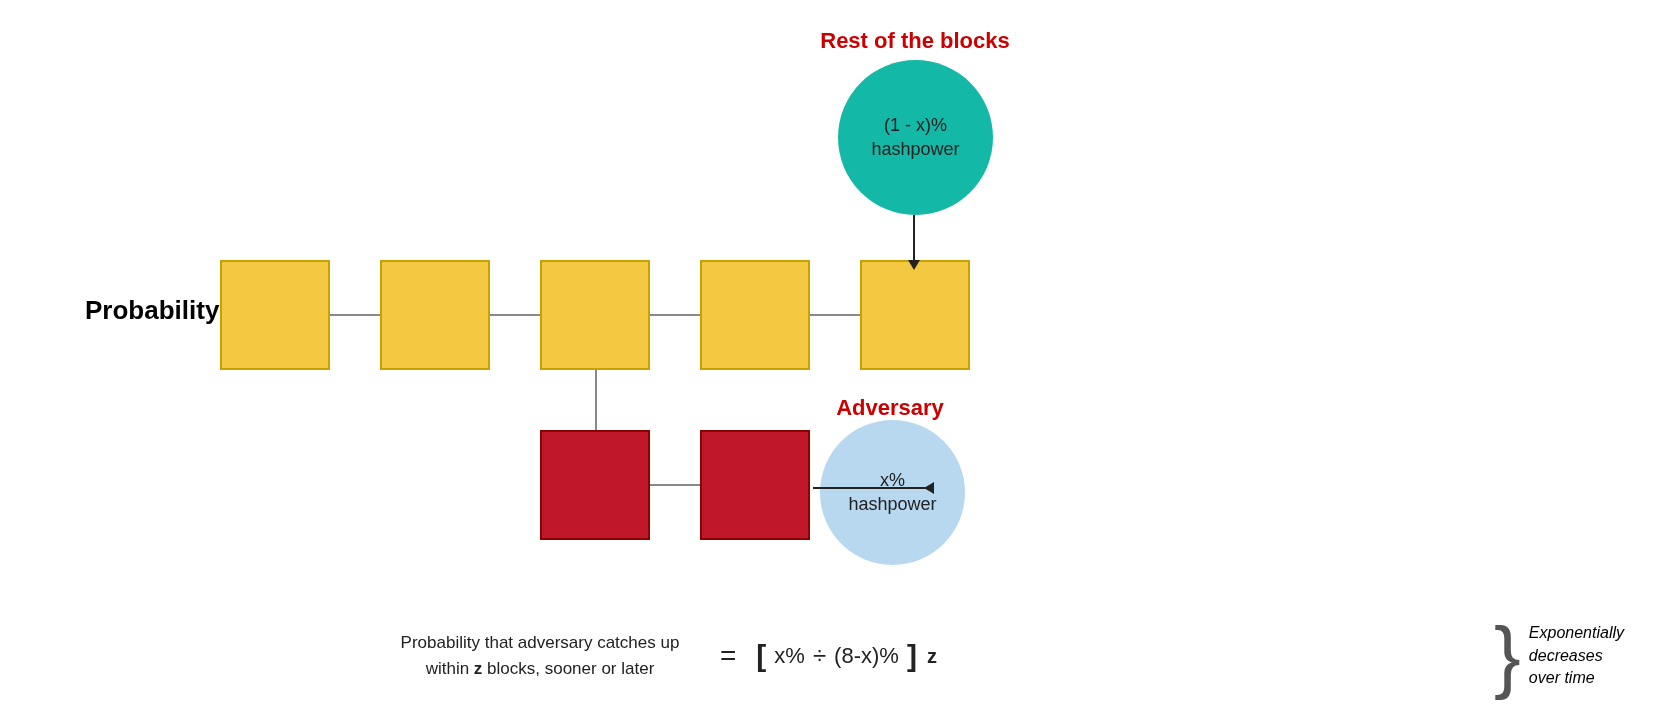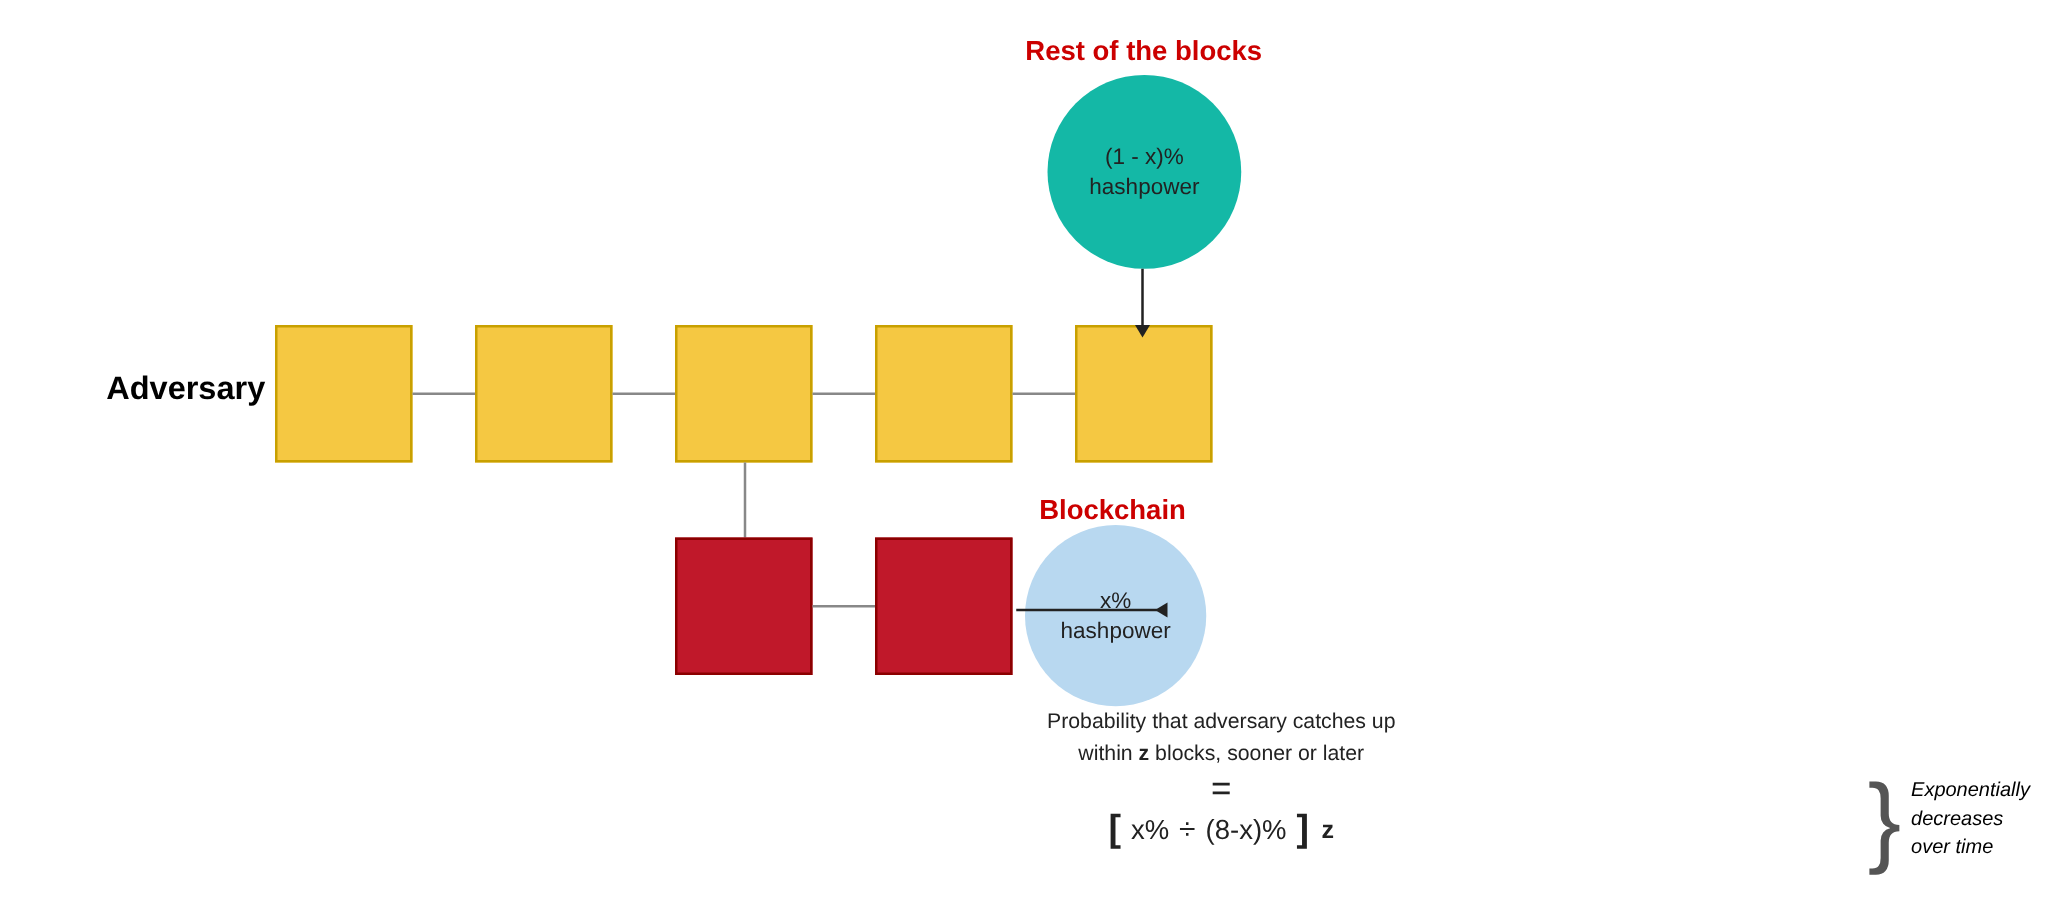--- a/index.html
+++ b/index.html
@@ -185,21 +185,20 @@
 
     
     .formula-area {
       position: absolute;
       bottom: 45px;
       left: 380px;
       right: 80px;
       display: flex;
       align-items: center;
       gap: 0;
-      flex-direction: column;
     }
 
     .formula-text {
       font-size: 17px;
       color: #222;
       text-align: center;
       line-height: 1.5;
       width: 320px;
     }
 
@@ -256,21 +255,21 @@
       line-height: 1.4;
       text-align: left;
       max-width: 140px;
     }
   </style>
 </head>
 <body>
 
 <div class="diagram-container">
 
-  <div class="blockchain-label">Adversary</div>
+  <div class="blockchain-label">Probability</div>
 
   <div class="block block-1"></div>
   <div class="block block-2"></div>
   <div class="block block-3"></div>
   <div class="block block-4"></div>
   <div class="block block-5"></div>
 
   <div class="connector-h conn-1"></div>
   <div class="connector-h conn-2"></div>
   <div class="connector-h conn-3"></div>
@@ -290,21 +289,21 @@
   <div class="circle-adversary">
     <span>x%<br>hashpower</span>
   </div>
 
   <div class="arrow-network"></div>
 
   <div class="arrow-adversary"></div>
 
   <div class="label-network">Rest of the blocks</div>
 
-  <div class="label-adversary">Blockchain</div>
+  <div class="label-adversary">Adversary</div>
 
   <div class="formula-area">
     <div class="formula-text">
       <span>Probability that adversary catches up</span><br>
       within <strong>z</strong> blocks, sooner or later
     </div>
     <div class="formula-equals">=</div>
     <div class="formula-expr">
       <span class="formula-bracket">[</span>
       <span style="font-size:22px;">x%</span>

